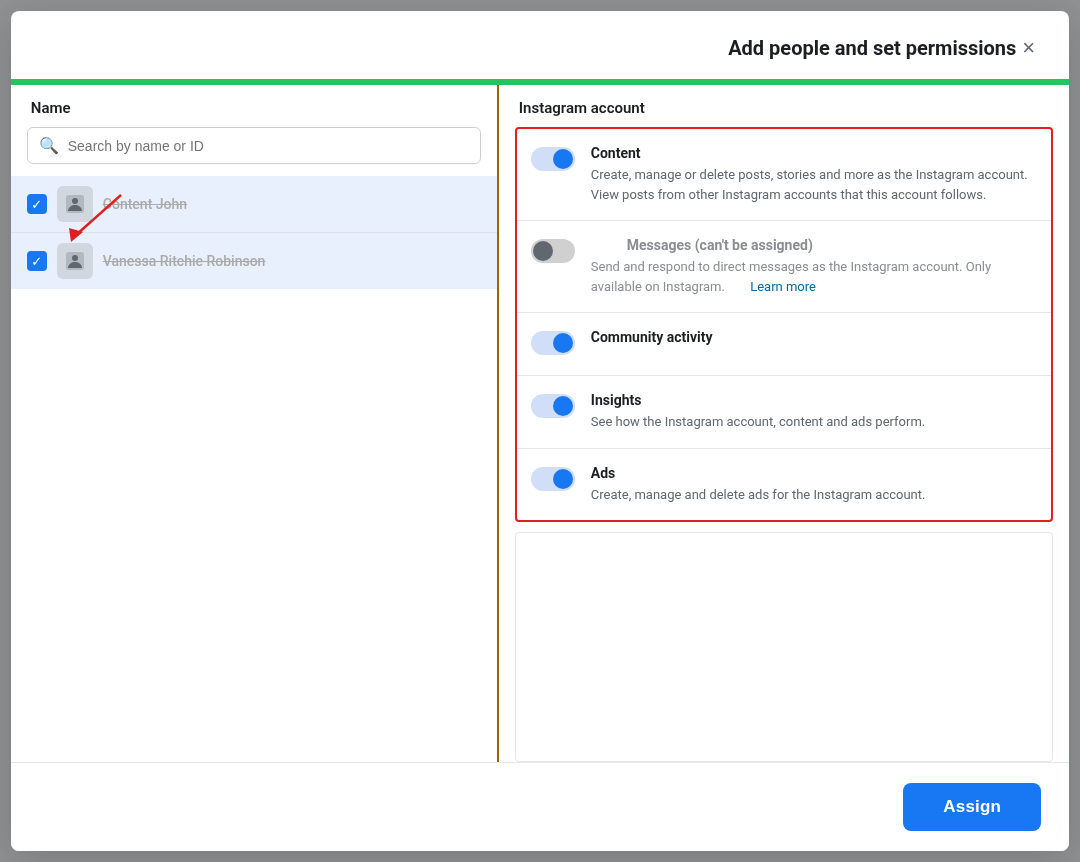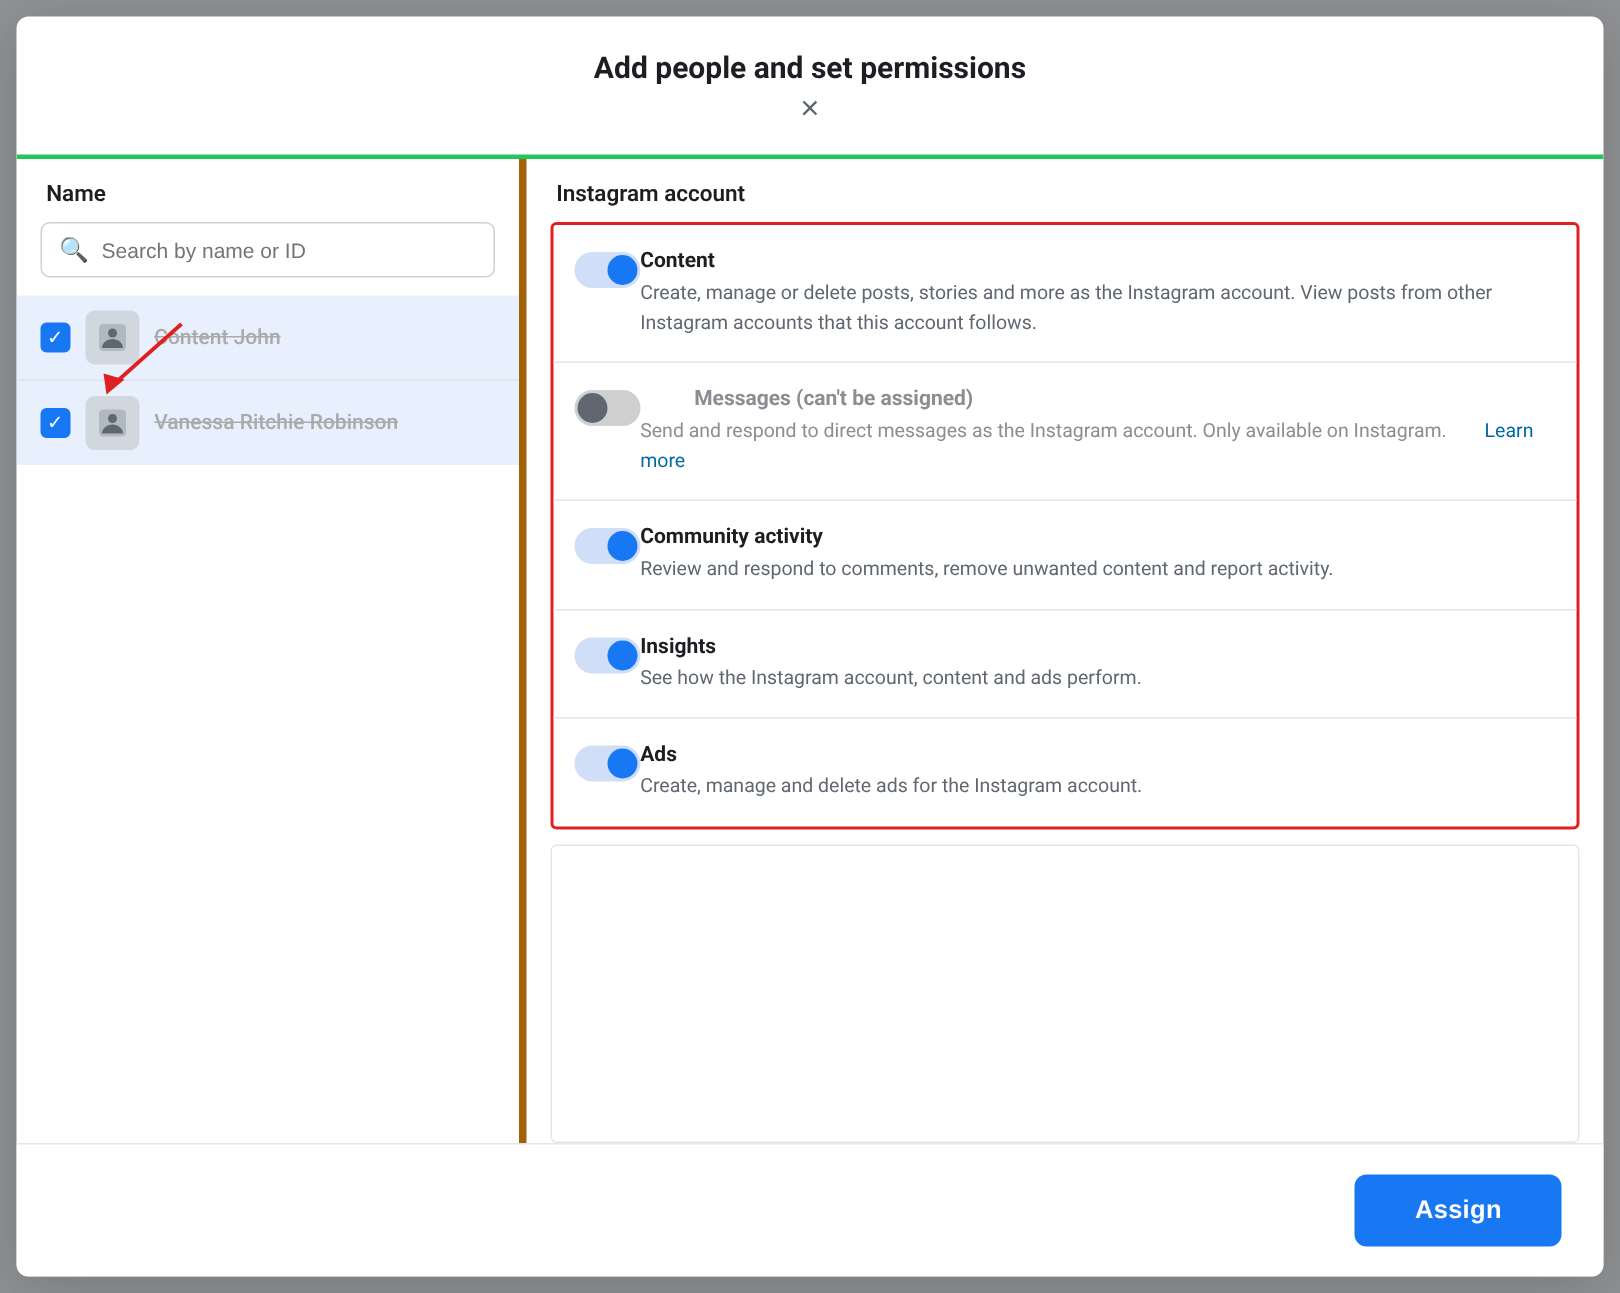--- a/index.html
+++ b/index.html
@@ -28,22 +28,21 @@
       display: flex;
       flex-direction: column;
       box-shadow: 0 8px 40px rgba(0,0,0,0.18);
       overflow: hidden;
     }
     .modal-header {
       display: flex;
       align-items: center;
       justify-content: flex-end;
       padding: 22px 28px 16px 28px;
-      border-bottom: 3px solid #22c55e;
-      flex-direction: column;
+      border-bottom: 6px solid #22c55e;
     }
     .modal-title {
       font-size: 20px;
       font-weight: 700;
       color: #1c1e21;
     }
     .close-btn {
       background: none;
       border: none;
       cursor: pointer;
@@ -53,23 +52,23 @@
       padding: 4px 6px;
       border-radius: 4px;
     }
     .modal-body {
       display: flex;
       flex: 1;
       overflow: hidden;
     }
     
     .left-panel {
-      width: 340px;
+      width: 488px;
       min-width: 320px;
-      border-right: 5px solid #a16207;
+      border-right: 2px solid #a16207;
       display: flex;
       flex-direction: column;
       padding: 0;
     }
     .panel-heading {
       font-size: 15px;
       font-weight: 600;
       color: #1c1e21;
       padding: 14px 20px 10px 20px;
     }
@@ -162,20 +161,21 @@
       border: 2px solid #e02020;
       margin: 0 16px 10px 16px;
       border-radius: 4px;
       background: #fff;
     }
     .permission-row {
       display: flex;
       align-items: flex-start;
       padding: 16px 14px;
       border-bottom: 1px solid #e4e6ea;
+      gap: 16px;
     }
     .permission-row:last-child { border-bottom: none; }
     
     .toggle-wrap {
       flex-shrink: 0;
       margin-top: 2px;
     }
     .toggle {
       width: 44px;
       height: 24px;
@@ -353,21 +353,20 @@
           </div>
 
           <div class="permission-row">
             <div class="toggle-wrap">
               <div class="toggle on">
                 <div class="toggle-knob"></div>
               </div>
             </div>
             <div class="perm-content">
               <div class="perm-title">Community activity</div>
-              <div class="perm-desc">Review and respond to comments, remove unwanted content and report activity.</div>
             </div>
           </div>
 
           <div class="permission-row">
             <div class="toggle-wrap">
               <div class="toggle on">
                 <div class="toggle-knob"></div>
               </div>
             </div>
             <div class="perm-content">

